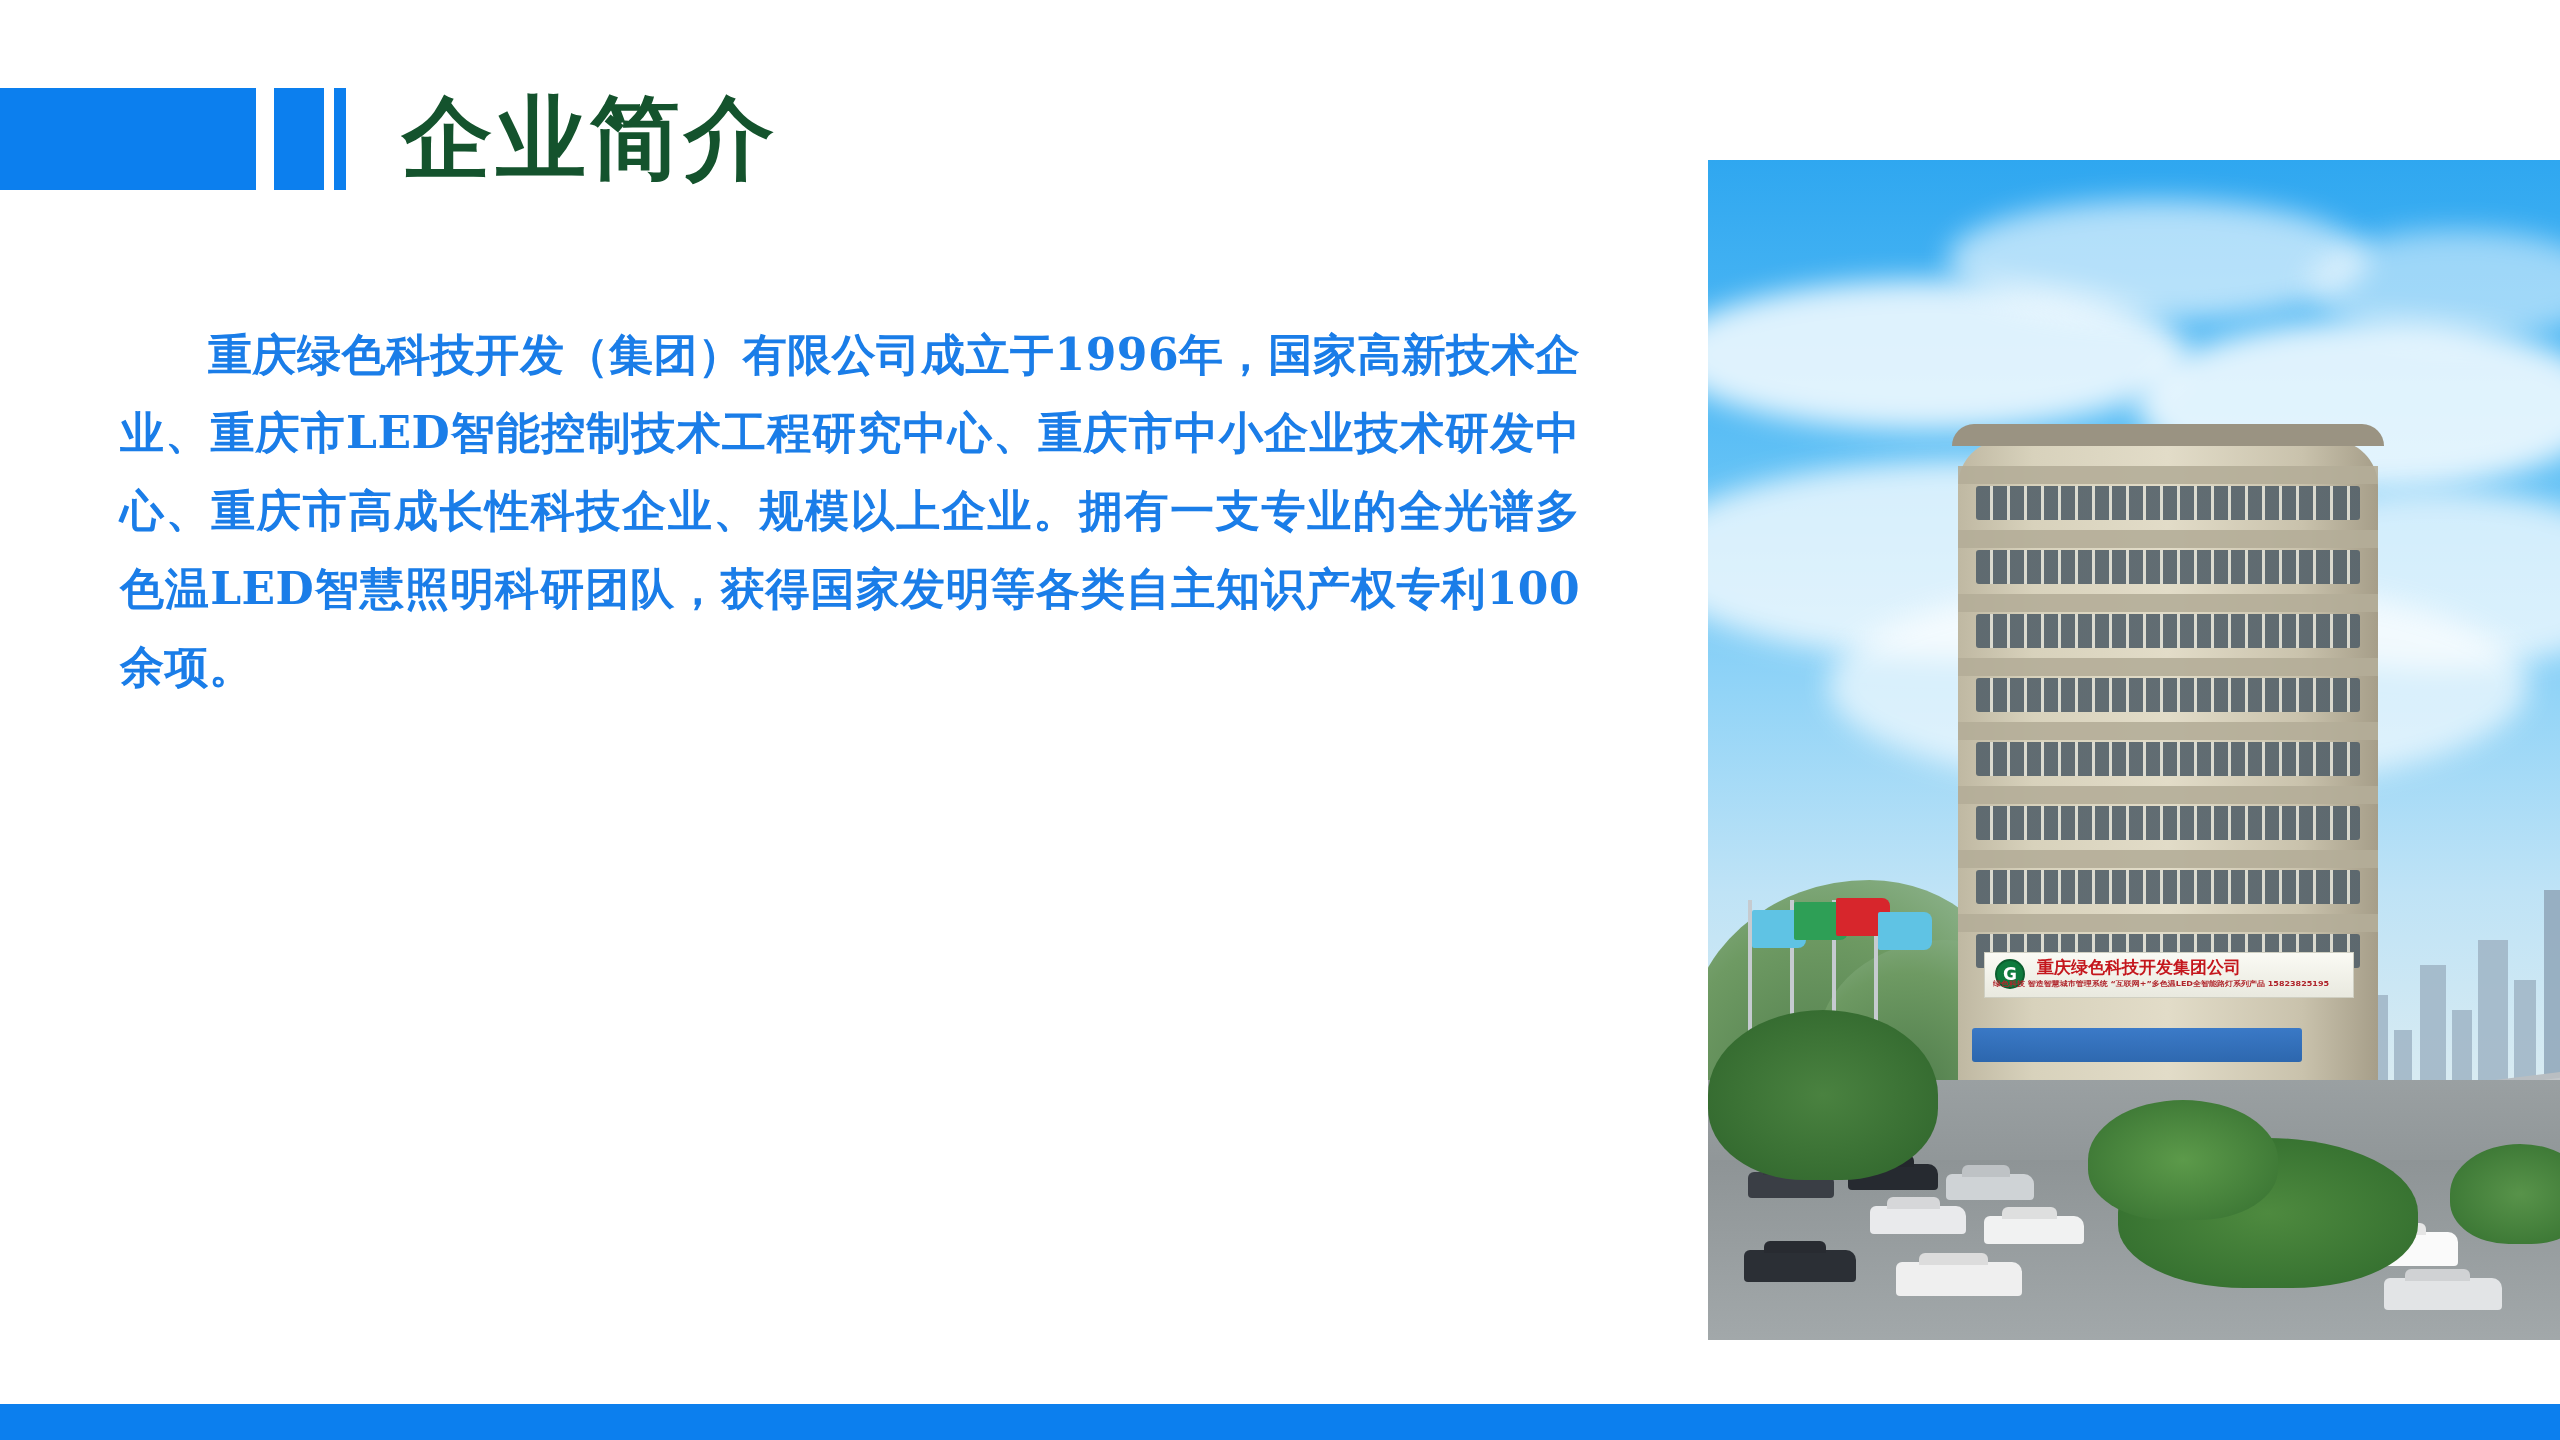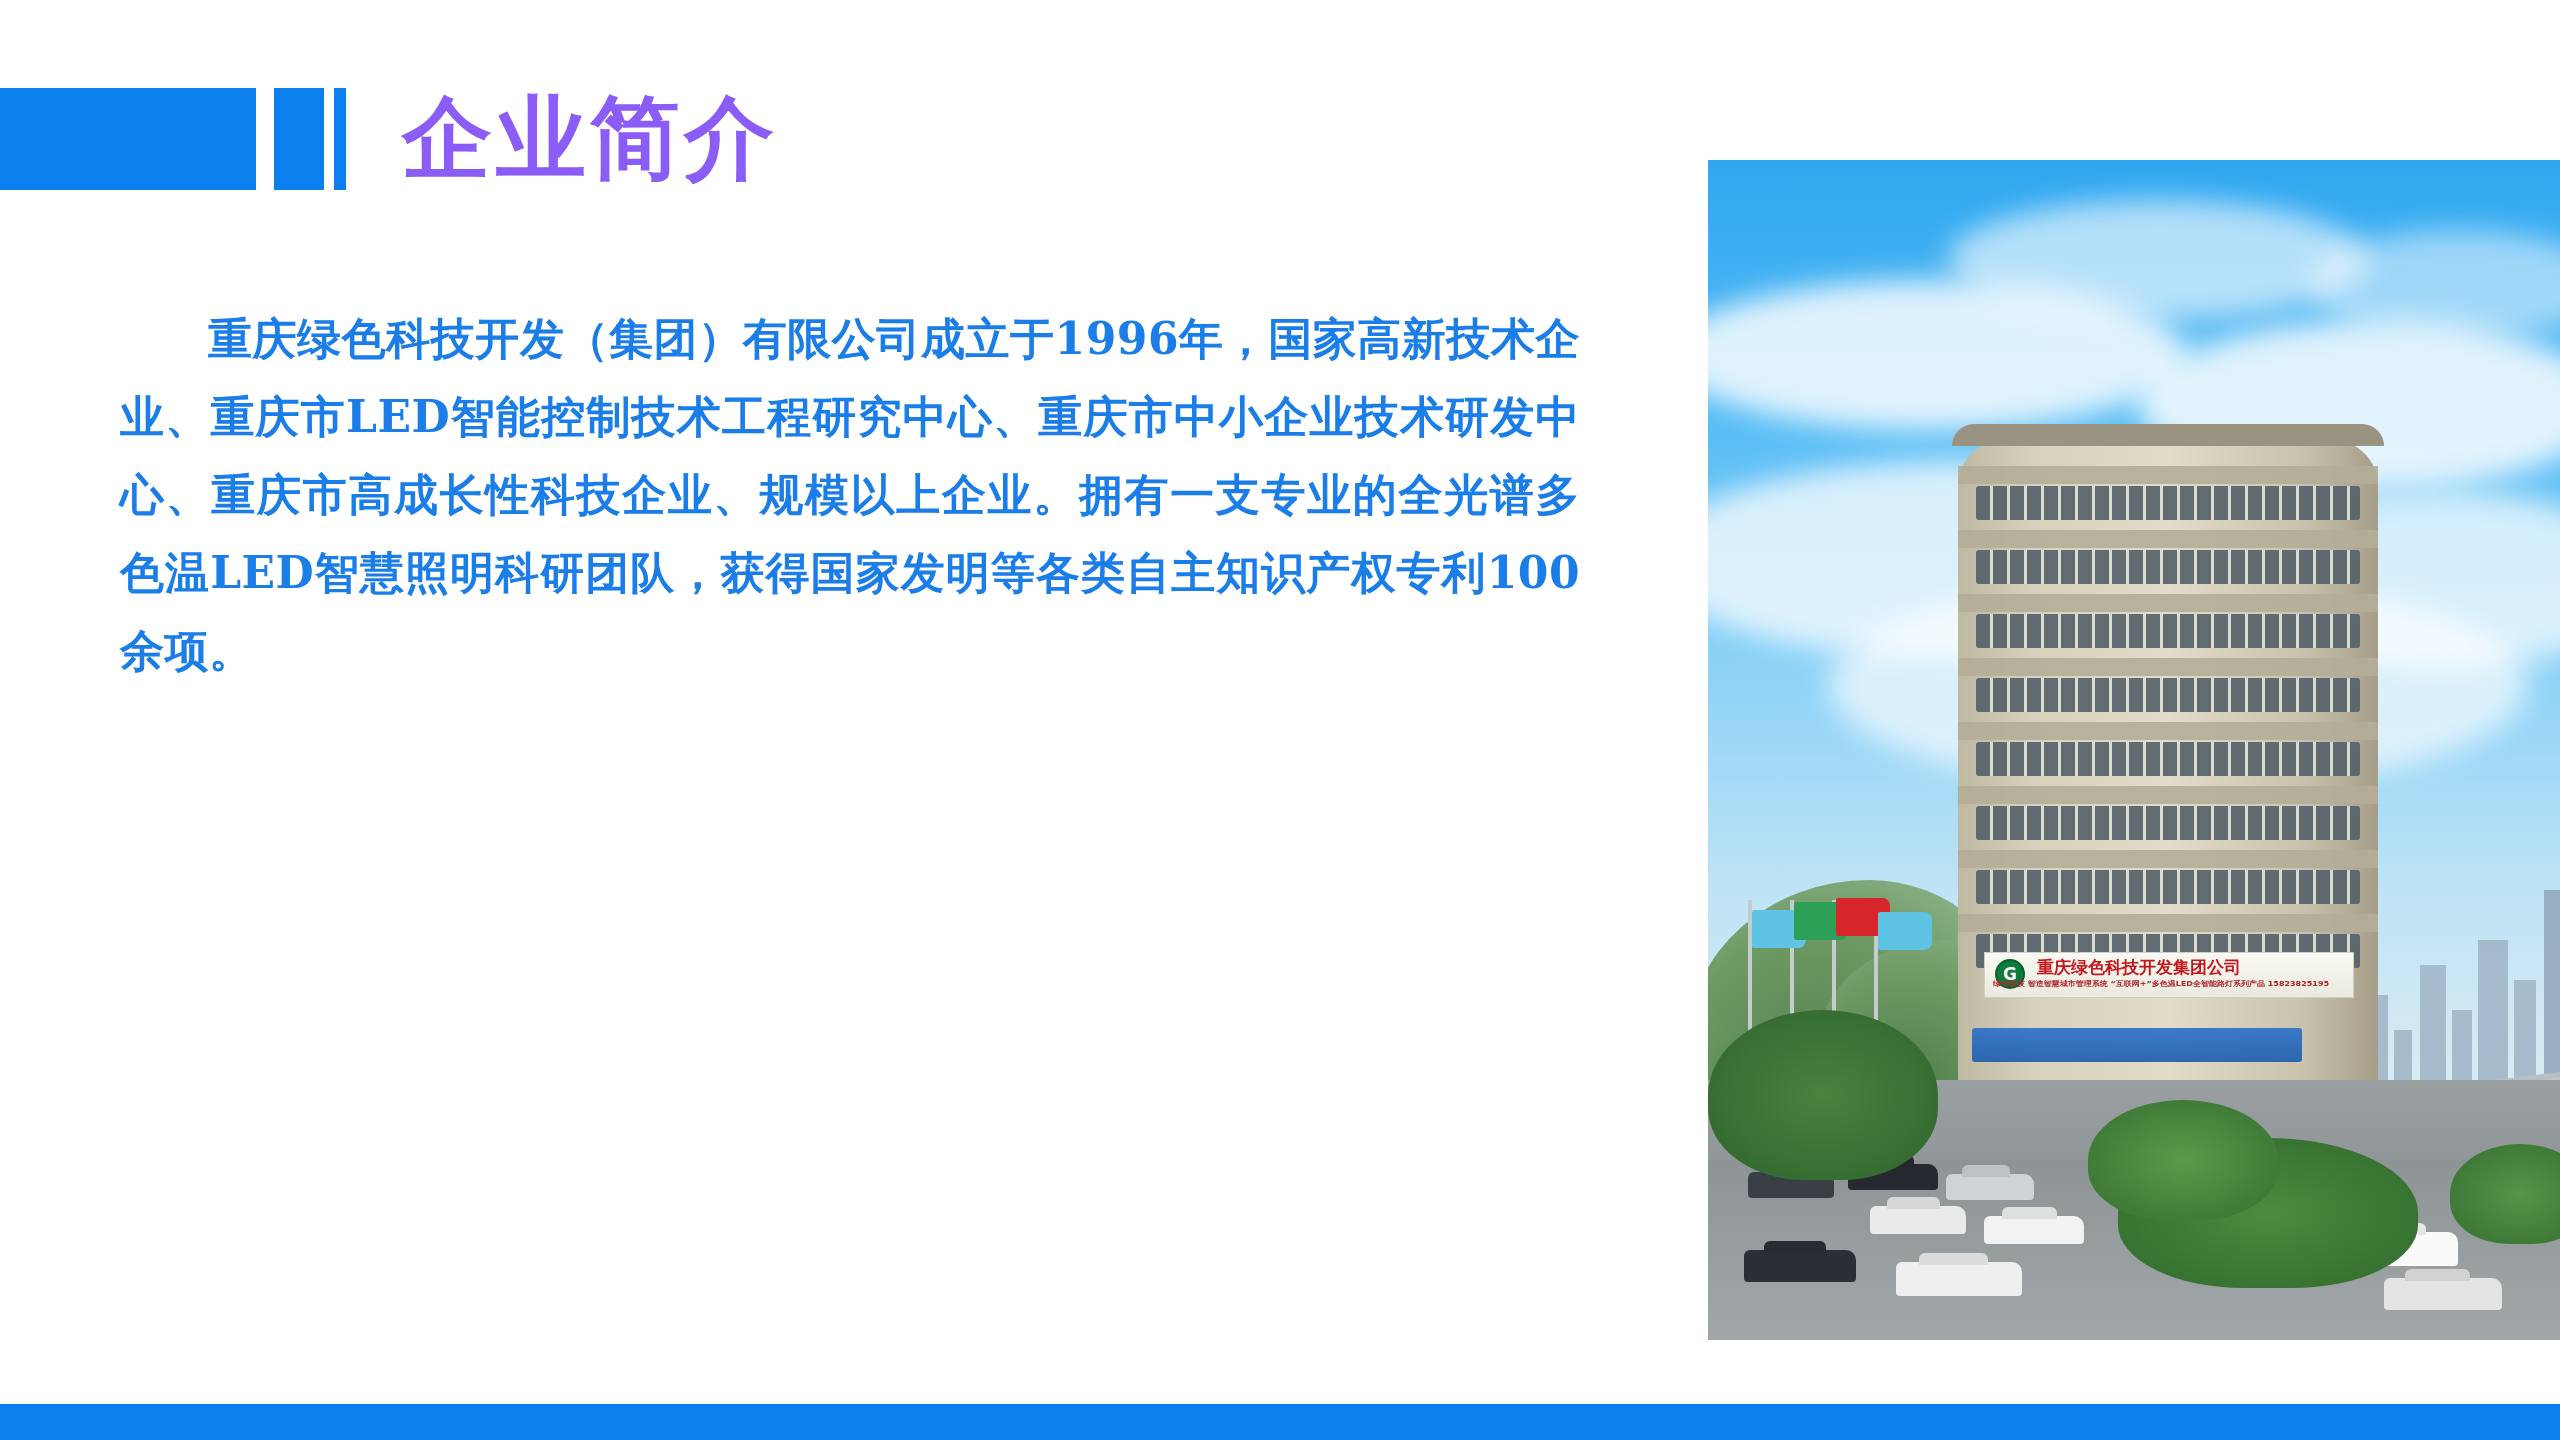--- a/index.html
+++ b/index.html
@@ -10,26 +10,26 @@
 
   
   .header { position:absolute; left:0; top:88px; height:102px; width:100%; }
   .hdr-block { position:absolute; left:0; top:0; width:256px; height:102px; background:#0C7FEE; }
   .hdr-bar-wide { position:absolute; left:274px; top:0; width:50px; height:102px; background:#0C7FEE; }
   .hdr-bar-thin { position:absolute; left:334px; top:0; width:12px; height:102px; background:#0C7FEE; }
   .hdr-title {
     position:absolute; left:402px; top:-10px;
     font-family:"DejaVu Sans", sans-serif;
     font-weight:700; font-size:90px; line-height:120px;
-    color:#8b5cf6; letter-spacing:4px; white-space:nowrap;
+    color:#14532d; letter-spacing:4px; white-space:nowrap;
   }
 
   
   .body-text {
-    position:absolute; left:120px; top:300px; width:1460px;
+    position:absolute; left:120px; top:316px; width:1460px;
     font-family:"DejaVu Serif", serif;
     font-weight:700;
     font-size:44px;
     line-height:78px;
     color:#1A7DE8;
     text-align:justify;
     text-justify:inter-ideograph;
     letter-spacing:0.5px;
   }
   .body-text p { text-indent:88px; margin:0; }

